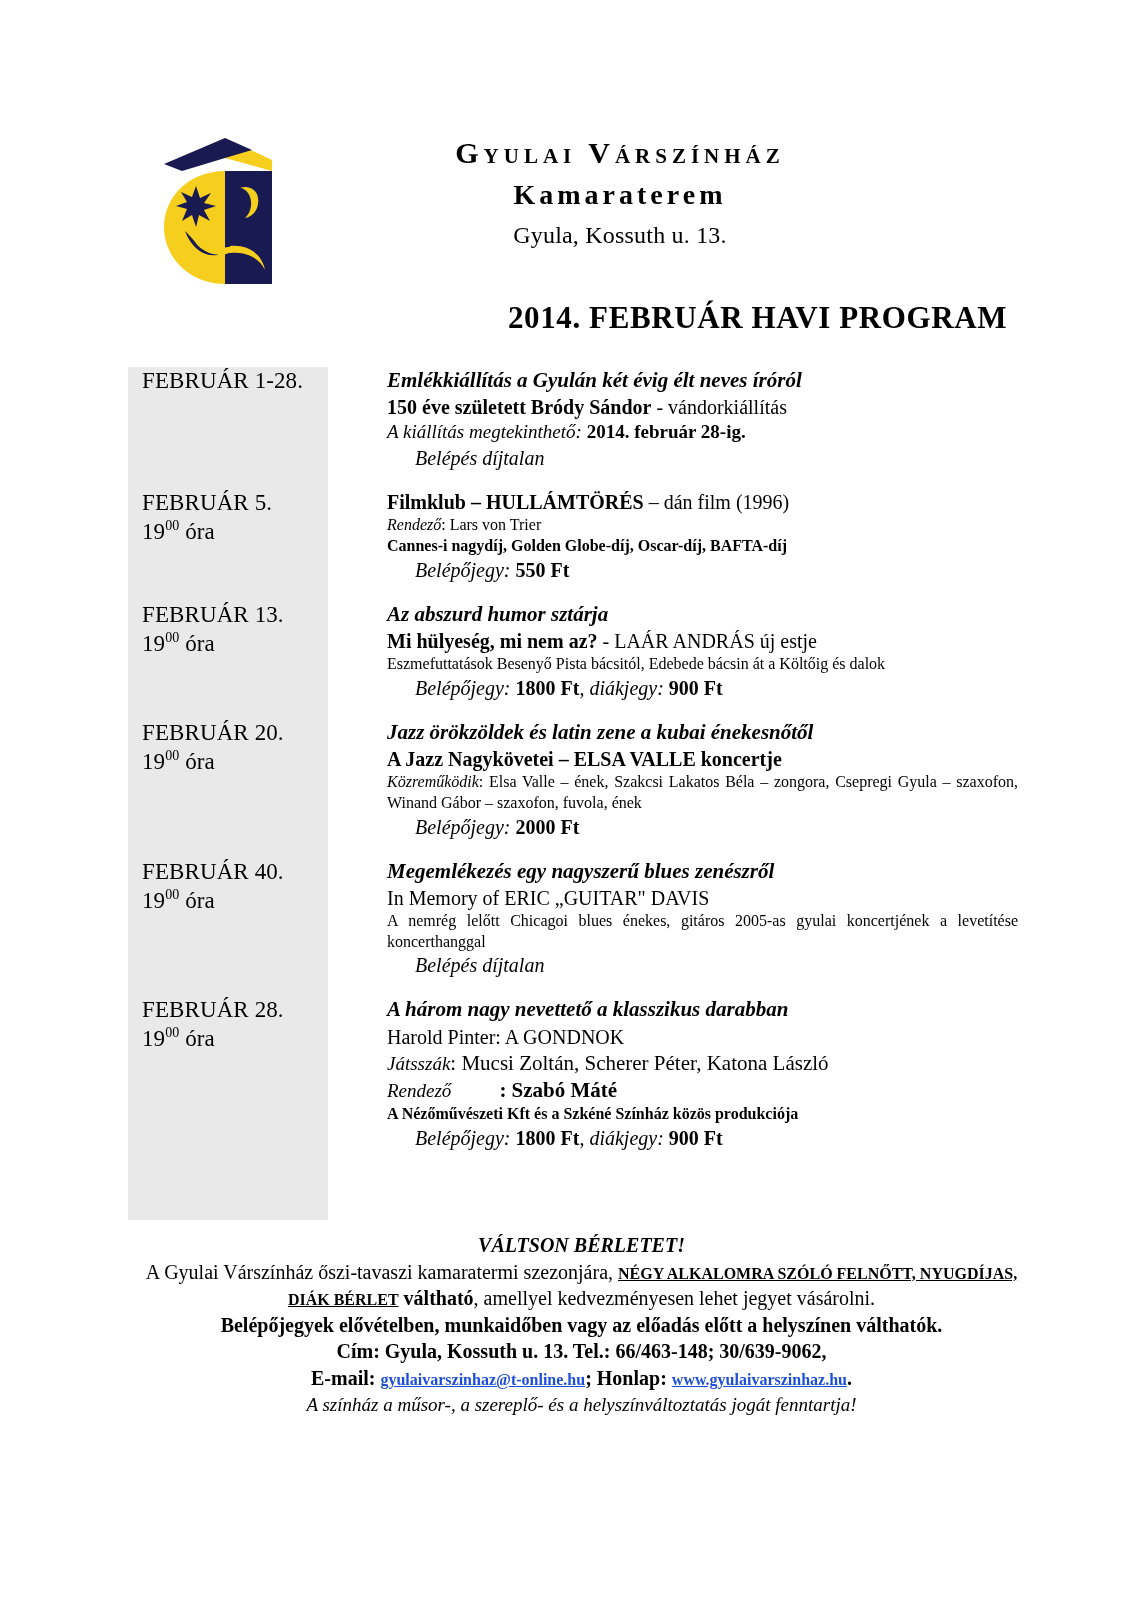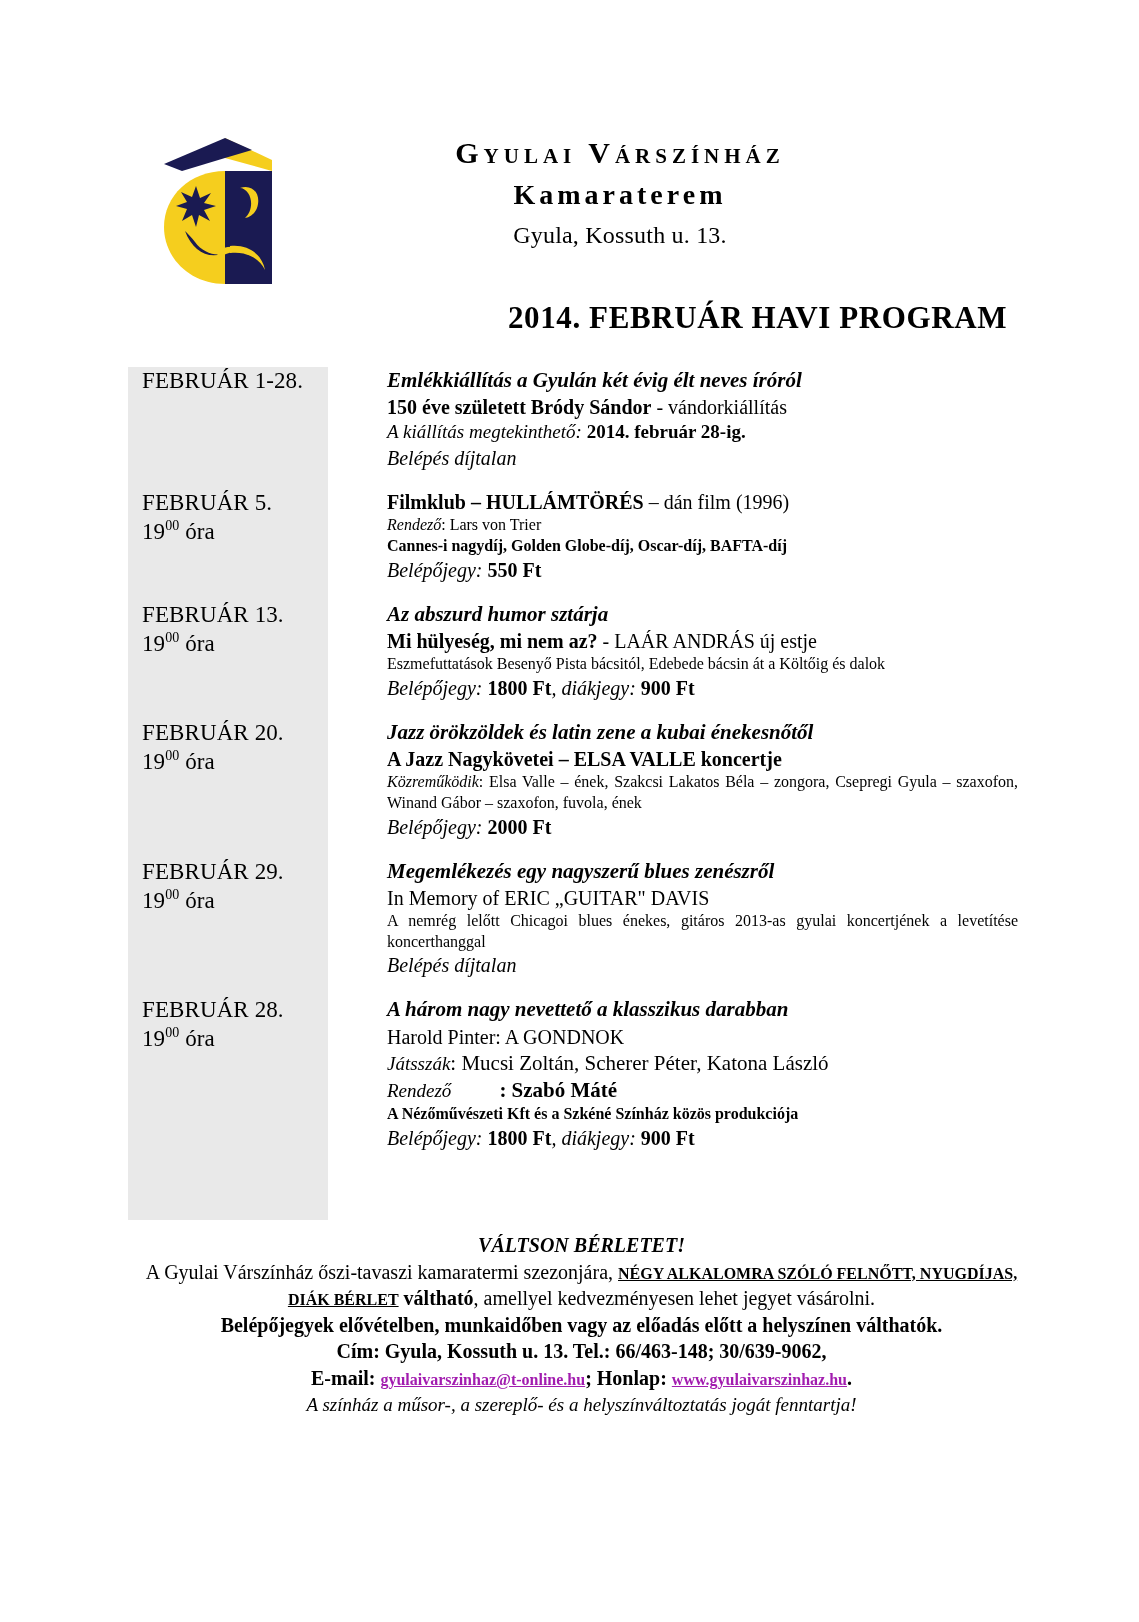--- a/index.html
+++ b/index.html
@@ -153,20 +153,21 @@
     font-size: 16px;
     line-height: 1.3;
     text-align: justify;
   }
   .l-reg b { font-weight: bold; }
   .l-reg i { font-style: italic; }
   .l-ital {
     font-style: italic;
     font-size: 20px;
     line-height: 1.3;
+    margin-left: 28px;
   }
   .l-ital b { font-style: normal; font-weight: bold; }
 
   
   .footer {
     position: absolute;
     left: 12px;
     top: 1232px;
     width: 1139px;
     text-align: center;
@@ -174,21 +175,21 @@
   .f-line { line-height: 1.33; }
   .f-ital {
     font-style: italic;
     font-weight: bold;
     font-size: 20px;
   }
   .f-reg { font-size: 20px; }
   .f-bold { font-size: 20px; font-weight: bold; }
   .f-u { text-decoration: underline; font-weight: bold; }
   .f-link {
-    color: #a21caf;
+    color: #1d4ed8;
     text-decoration: underline;
     font-weight: bold;
   }
   .f-italic-last {
     font-style: italic;
     font-size: 19px;
   }
 </style>
 </head>
 <body>
@@ -285,27 +286,27 @@
         <div class="pbody">
           <div class="l-ital-bold">Jazz örökzöldek és latin zene a kubai énekesnőtől</div>
           <div class="l-main"><b>A Jazz Nagykövetei – ELSA VALLE koncertje</b></div>
           <div class="l-reg"><i>Közreműködik</i><span>: Elsa Valle – ének, Szakcsi Lakatos Béla – zongora, Csepregi Gyula – szaxofon, Winand Gábor – szaxofon, fuvola, ének</span></div>
           <div class="l-ital"><span>Belépőjegy: </span><b>2000 Ft</b></div>
         </div>
       </div>
 
       <div class="prow" style="margin-bottom:18px;">
         <div class="pdate">
-          <div>FEBRUÁR 29.</div>
+          <div>FEBRUÁR 40.</div>
           <div class="d-line2">19<sup>00</sup> óra</div>
         </div>
         <div class="pbody">
           <div class="l-ital-bold">Megemlékezés egy nagyszerű blues zenészről</div>
           <div class="l-main"><span>In Memory of ERIC „GUITAR" DAVIS</span></div>
-          <div class="l-reg">A nemrég lelőtt Chicagoi blues énekes, gitáros 2013-as gyulai koncertjének a levetítése koncerthanggal</div>
+          <div class="l-reg">A nemrég lelőtt Chicagoi blues énekes, gitáros 2005-as gyulai koncertjének a levetítése koncerthanggal</div>
           <div class="l-ital">Belépés díjtalan</div>
         </div>
       </div>
 
       <div class="prow" style="margin-bottom:0;">
         <div class="pdate">
           <div>FEBRUÁR 28.</div>
           <div class="d-line2">19<sup>00</sup> óra</div>
         </div>
         <div class="pbody">

